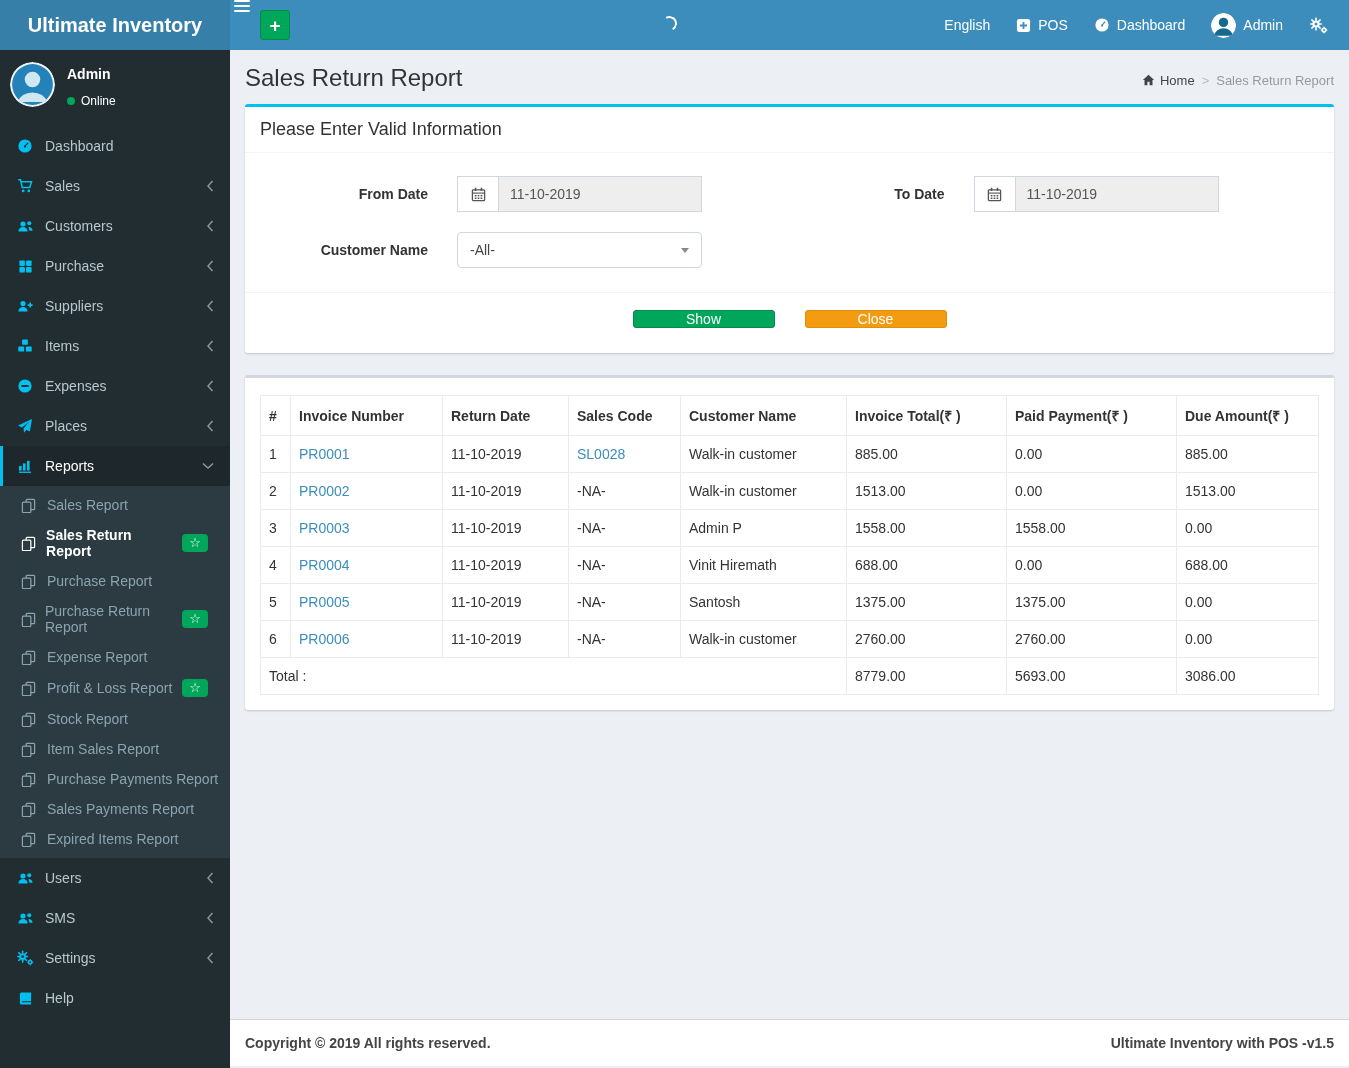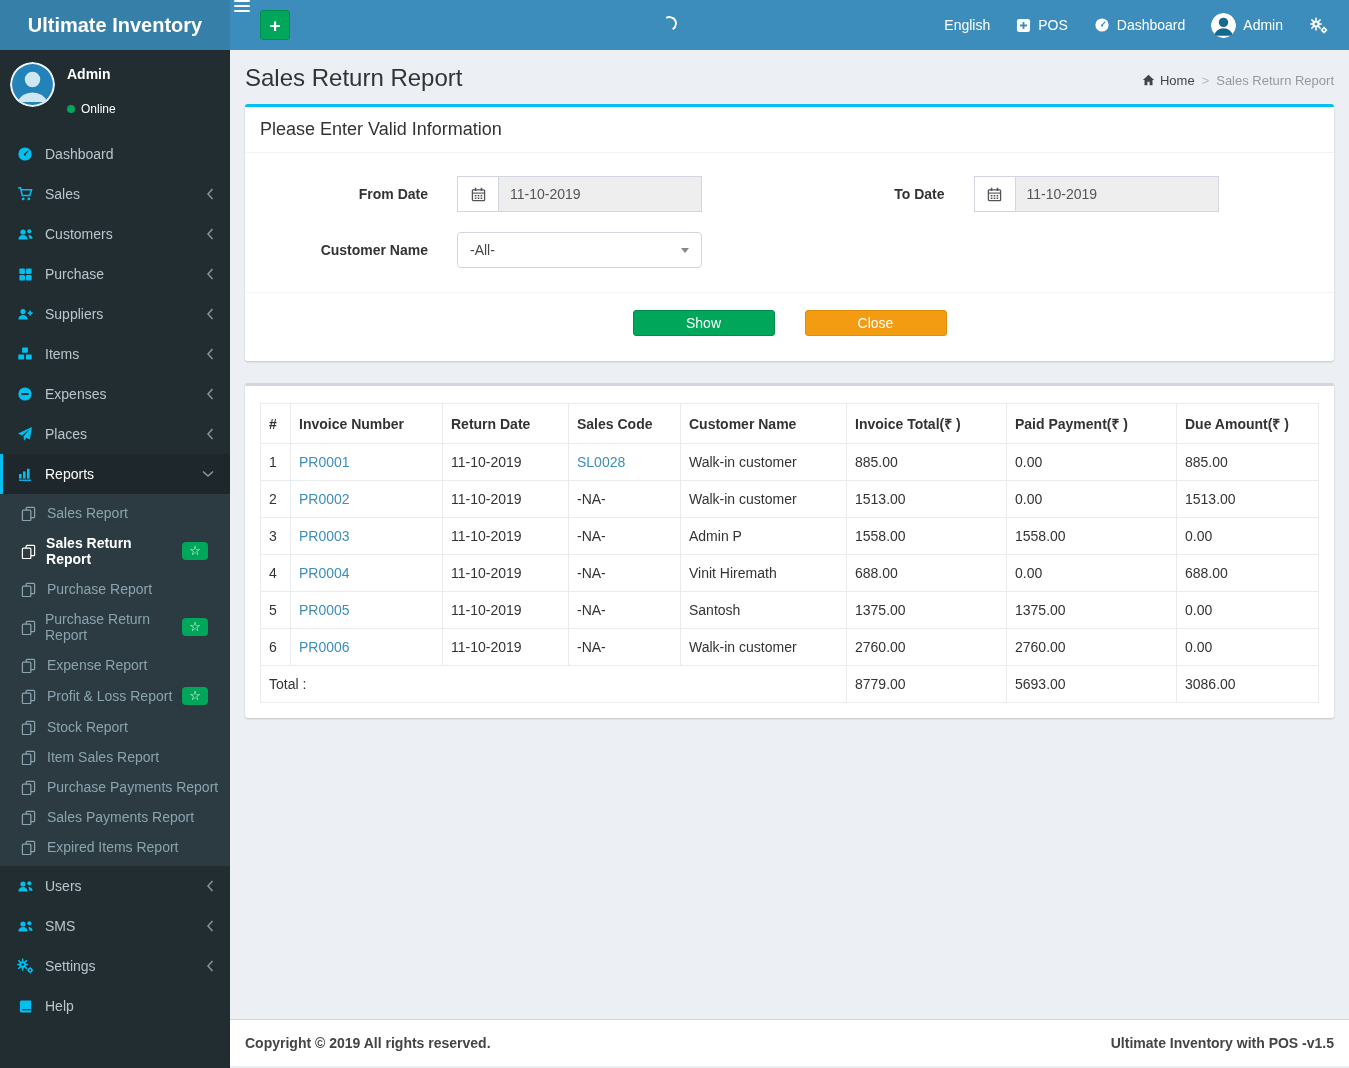--- a/index.html
+++ b/index.html
@@ -18,21 +18,21 @@
   .spinner{position:absolute;left:432px;top:16px;width:15px;height:15px;border:2px solid transparent;border-top-color:#fff;border-right-color:#fff;border-radius:50%;transform:rotate(15deg)}
   .navbar-right{margin-left:auto;display:flex;align-items:center;padding-right:8px}
   .navbar-right .tb-icon{--hole:#3c8dbc;display:flex;align-items:center}
   .tb-avatar svg{width:25px;height:25px;border-radius:50%;display:block}
 
   
   .main-sidebar{position:absolute;top:50px;left:0;width:230px;height:1018px;background:#222d32}
   .user-panel{display:flex;gap:12px;padding:12px 10px;align-items:flex-start}
   .user-avatar svg{width:45px;height:45px;border-radius:50%;display:block}
   .user-name{color:#fff;font-weight:bold;margin-top:4px;font-size:14px}
-  .user-status{color:#fff;font-size:12px;display:flex;align-items:center;gap:6px;margin-top:20px}
+  .user-status{color:#fff;font-size:12px;display:flex;align-items:center;gap:6px;margin-top:12px}
   .dot{width:8px;height:8px;border-radius:50%;background:#00a65a}
   ul.sidebar-menu{list-style:none;margin:6px 0 0;padding:0}
   .menu-item{display:flex;align-items:center;padding:12px 12px 12px 12px;color:#b8c7ce;gap:10px;border-left:3px solid transparent;cursor:pointer}
   .menu-item .menu-icon{width:20px;color:#00c0ef;display:flex;justify-content:center;--hole:#222d32}
   .menu-item .menu-label{flex:1}
   .menu-chev{color:#8a9aa3;display:flex;margin-right:4px}
   .menu-item.active{background:#1e282c;border-left-color:#00c0ef;color:#fff}
   ul.treeview-menu{list-style:none;margin:0;padding:4px 0;background:#2c3b41}
   .tree-item{display:flex;align-items:center;gap:9px;padding:7px 8px 7px 21px;color:#8aa4af;cursor:pointer}
   .tree-item .menu-icon{color:#8aa4af;width:17px;display:flex;--fillbg:#2c3b41}
@@ -59,21 +59,21 @@
   .form-group{display:flex;align-items:center}
   .form-group label{width:168px;text-align:right;margin-right:29px;font-weight:bold;color:#333}
   .form-group.narrow label{width:150px}
   .input-group{display:flex;width:245px}
   .input-addon{width:41px;border:1px solid #d2d6de;border-right:0;background:#fff;display:flex;align-items:center;justify-content:center;color:#555}
   .input-group input{flex:1;width:100%;height:36px;border:1px solid #d2d6de;background:#eee;color:#555;padding:0 11px;font-size:14px;font-family:inherit;outline:none}
   .select2{width:245px;height:36px;border:1px solid #d2d6de;border-radius:4px;background:#fff;display:flex;align-items:center;justify-content:space-between;padding:0 12px;color:#444;cursor:pointer}
   .caret{width:0;height:0;border-left:4px solid transparent;border-right:4px solid transparent;border-top:5px solid #888}
   .hr-line{border-top:1px solid #f4f4f4;margin:22px -15px 0}
   .btn-row{display:flex;justify-content:center;gap:30px;padding:17px 0 10px}
-  .btn{min-width:142px;height:26px;border:1px solid;border-radius:3px;color:#fff;font-size:14px;display:flex;align-items:center;justify-content:center;cursor:pointer;font-family:inherit}
+  .btn{min-width:142px;height:18px;border:1px solid;border-radius:3px;color:#fff;font-size:14px;display:flex;align-items:center;justify-content:center;cursor:pointer;font-family:inherit}
   .btn-success{background:#00a65a;border-color:#008d4c}
   .btn-warning{background:#f39c12;border-color:#e08e0b}
   .btn-info{background:#00c0ef;border-color:#00acd6;min-width:55px;height:33px;font-size:13px}
 
   table.records{width:100%;border-collapse:collapse;font-size:14px;margin-top:2px}
   table.records th,table.records td{border:1px solid #e9ebee;padding:10px 8px;text-align:left;color:#333;background:#fff}
   table.records th{font-weight:bold}
   td.num{text-align:right}
   td .lnk{color:#3c8dbc;text-decoration:none;cursor:pointer}
   tr.total-row td{font-weight:normal}

